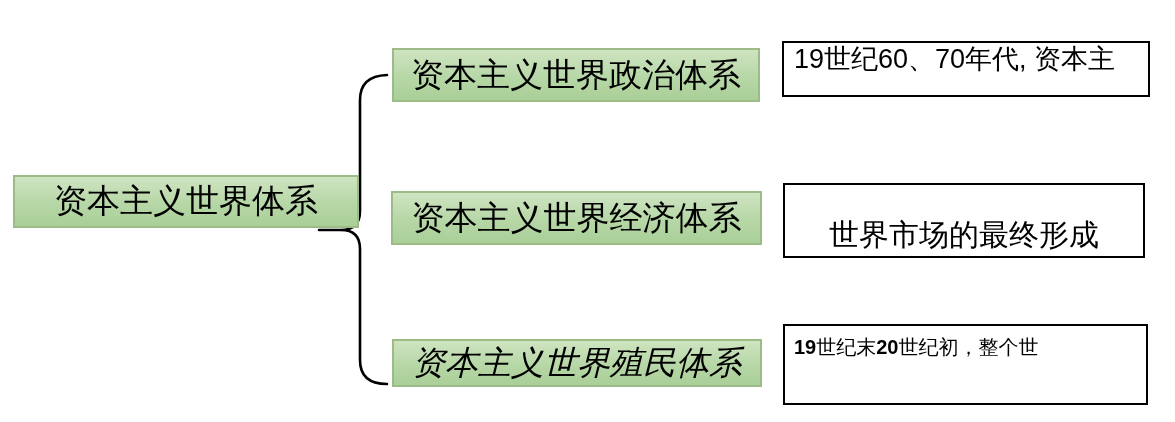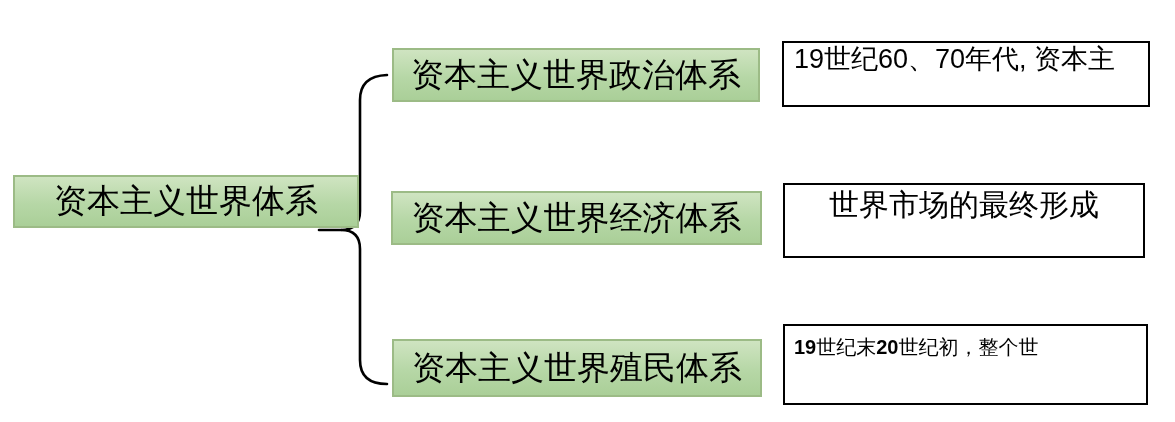--- a/index.html
+++ b/index.html
@@ -25,39 +25,39 @@
     justify-content: center;
     background: linear-gradient(180deg, #cfe4c1 0%, #b6d7a6 55%, #aacf98 100%);
     border: 2px solid #9cbb86;
     color: #000000;
     font-size: 33px;
     white-space: nowrap;
   }
   .node-root { left: 13px;  top: 175px; width: 346px; height: 53px; }
   .node-b1   { left: 392px; top: 48px;  width: 368px; height: 54px; text-align: right; }
   .node-b2   { left: 391px; top: 191px; width: 371px; height: 54px; text-align: right; }
-  .node-b3   { left: 392px; top: 339px; width: 370px; height: 58px; }
+  .node-b3   { left: 392px; top: 339px; width: 370px; height: 48px; font-style: italic; }
   .note {
     position: absolute;
     box-sizing: border-box;
     background: #ffffff;
     border: 2px solid #000000;
     color: #000000;
   }
   .note-n1 {
-    left: 782px; top: 41px; width: 368px; height: 66px;
+    left: 782px; top: 41px; width: 368px; height: 56px;
     font-family: "Liberation Sans", sans-serif;
     font-size: 27px; line-height: 30px;
     padding: 1px 4px 0 10px;
   }
   .note-n2 {
     left: 783px; top: 183px; width: 362px; height: 75px;
     font-family: "Liberation Serif", serif;
     font-size: 30px;
-    display: flex; align-items: flex-start; justify-content: center;
+    display: flex; align-items: flex-end; justify-content: center;
     white-space: nowrap;
   }
   .note-n3 {
     left: 783px; top: 324px; width: 365px; height: 81px;
     font-family: "Liberation Serif", serif;
     font-size: 20px; line-height: 37px;
     padding: 3px 4px 0 9px;
   }
   .num-bold {
     font-family: "Liberation Sans", sans-serif;

